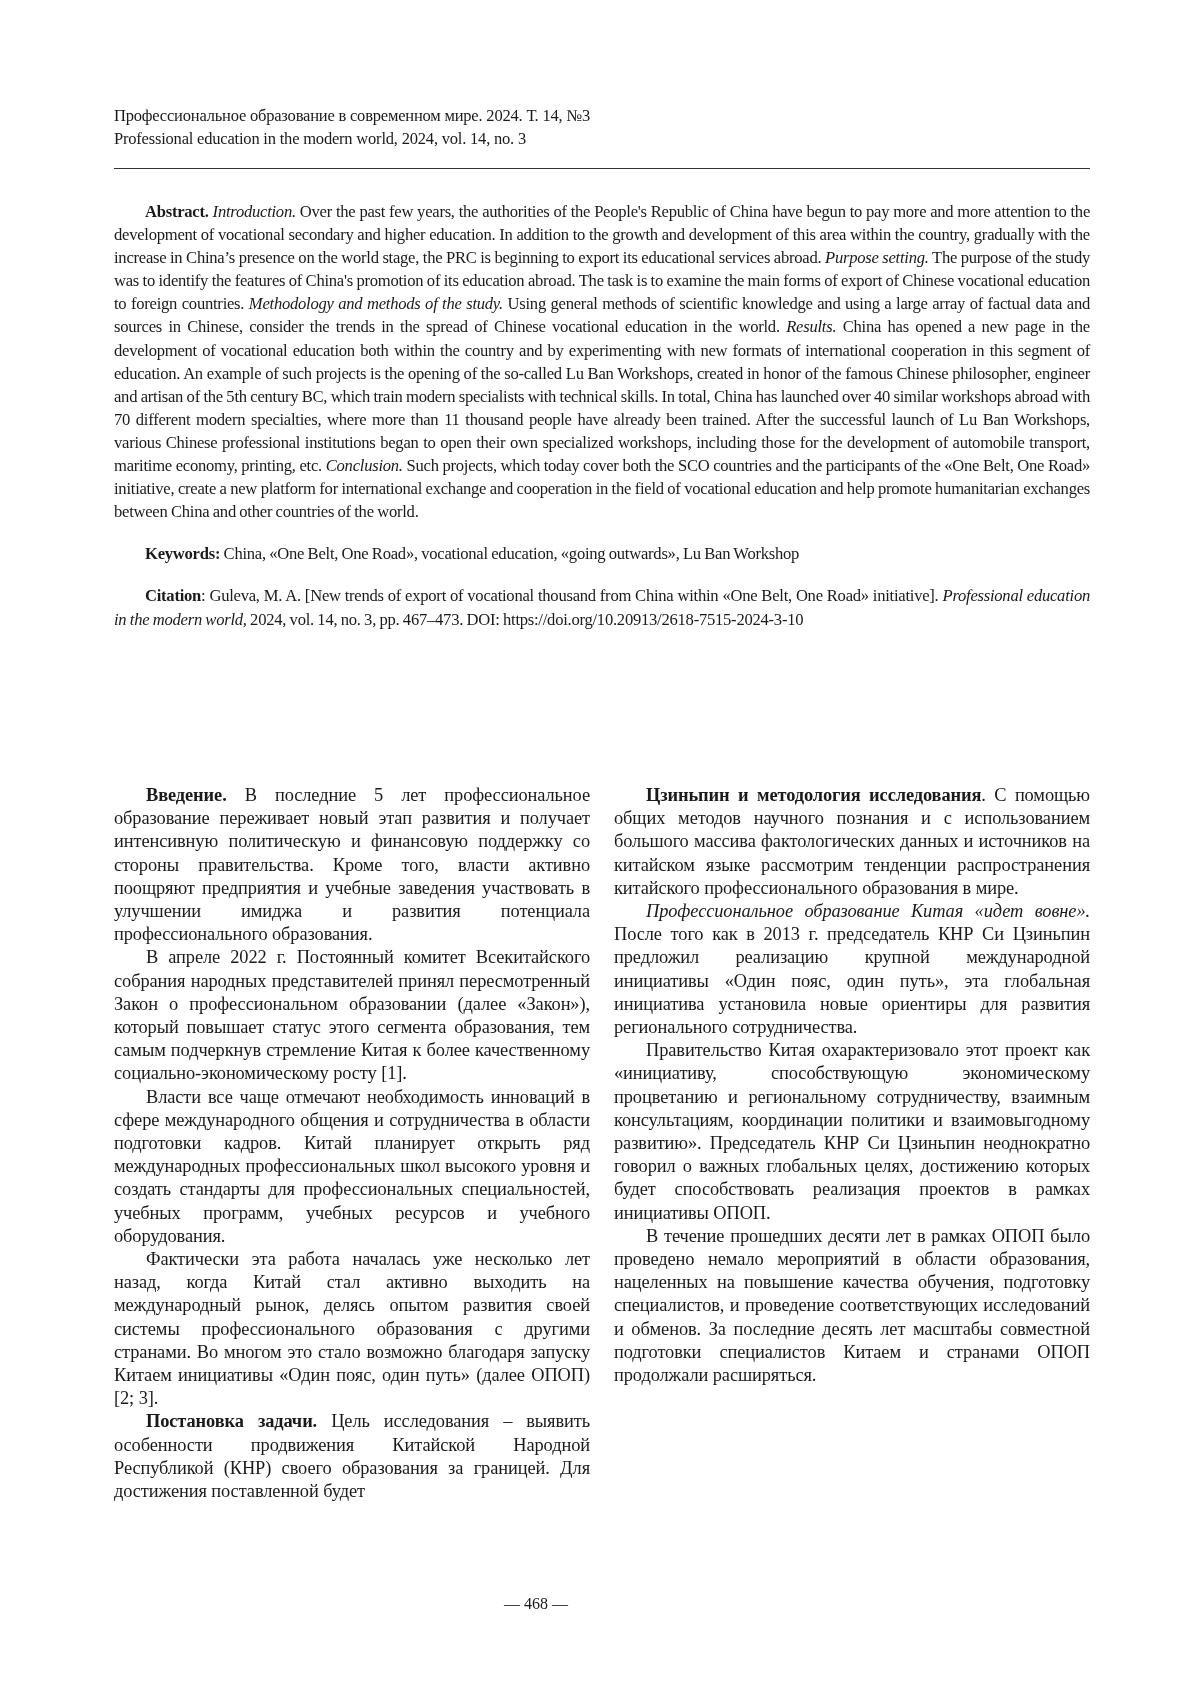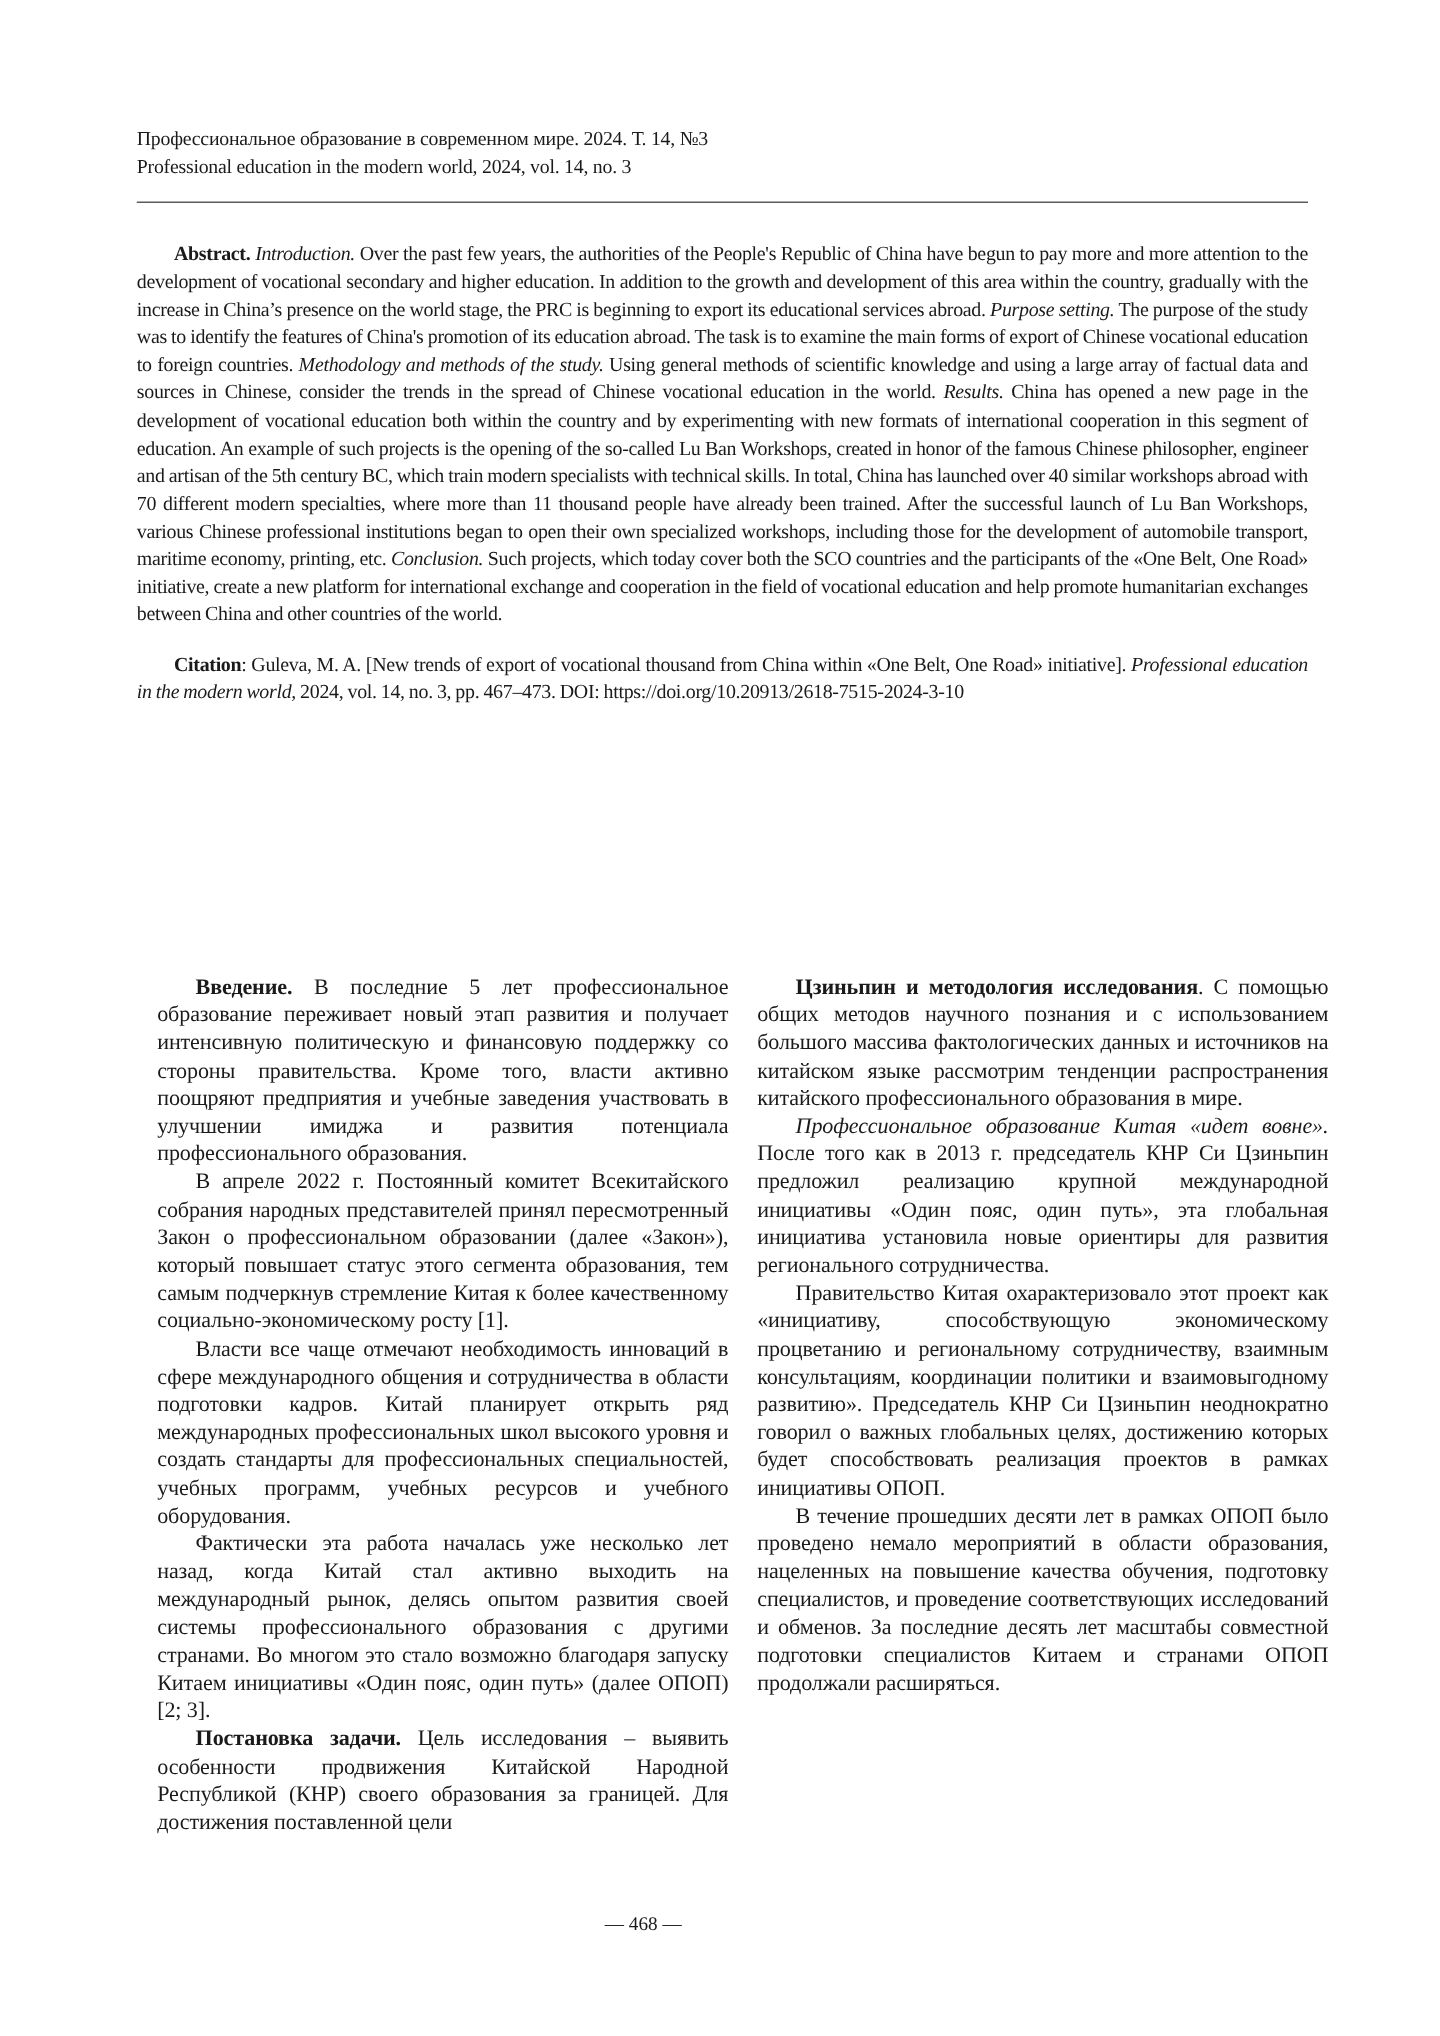--- a/index.html
+++ b/index.html
@@ -20,24 +20,23 @@
       position: absolute; left: 114px; top: 200px; width: 976px;
       font-size: 16.6px; line-height: 23.1px; text-align: justify;
       letter-spacing: -0.25px; word-spacing: -0.5px;
     }
     .abstract-block p { margin: 0; text-indent: 31px; font-family: Liberation Serif, serif; }
     .kw { margin-top: 19px !important; }
     .cit { margin-top: 19px !important; }
     b { font-weight: bold; }
     i { font-style: italic; }
     .col {
-      position: absolute; top: 811px; width: 476px;
+      position: absolute; top: 784px; width: 476px;
       font-size: 18.4px; line-height: 23.2px; text-align: justify;
       letter-spacing: -0.1px;
-      margin-left: 17px;
     }
     .col.left { left: 114px; }
     .col.right { left: 614px; }
     .col p { margin: 0; text-indent: 32px; }
     .col p.cont { text-indent: 0; }
     .pageno {
       position: absolute; left: 0; width: 1072px; top: 1595px; text-align: center;
       font-size: 16px;
     }
   </style>
@@ -48,31 +47,34 @@
   <div>Профессиональное образование в современном мире. 2024. Т. 14, №3</div>
   <div>Professional education in the modern world, 2024, vol. 14, no. 3</div>
 </div>
 <div class="rule"></div>
 
 <div class="abstract-block">
   <p>
     <b>Abstract.</b>
     <i>Introduction.</i><span> Over the past few years, the authorities of the People's Republic of China have begun to pay more and more attention to the development of vocational secondary and higher education. In addition to the growth and development of this area within the country, gradually with the increase in China’s presence on the world stage, the PRC is beginning to export its educational services abroad. </span><i>Purpose setting.</i><span> The purpose of the study was to identify the features of China's promotion of its education abroad. The task is to examine the main forms of export of Chinese vocational education to foreign countries. </span><i>Methodology and methods of the study.</i><span> Using general methods of scientific knowledge and using a large array of factual data and sources in Chinese, consider the trends in the spread of Chinese vocational education in the world. </span><i>Results.</i><span> China has opened a new page in the development of vocational education both within the country and by experimenting with new formats of international cooperation in this segment of education. An example of such projects is the opening of the so-called Lu Ban Workshops, created in honor of the famous Chinese philosopher, engineer and artisan of the 5th century BC, which train modern specialists with technical skills. In total, China has launched over 40 similar workshops abroad with 70 different modern specialties, where more than 11 thousand people have already been trained. After the successful launch of Lu Ban Workshops, various Chinese professional institutions began to open their own specialized workshops, including those for the development of automobile transport, maritime economy, printing, etc. </span><i>Conclusion.</i><span> Such projects, which today cover both the SCO countries and the participants of the «One Belt, One Road» initiative, create a new platform for international exchange and cooperation in the field of vocational education and help promote humanitarian exchanges between China and other countries of the world.</span>
   </p>
+  <p class="kw">
+    <b>Keywords:</b><span> China, «One Belt, One Road», vocational education, «going outwards», Lu Ban Workshop</span>
+  </p>
   <p class="cit">
     <b>Citation</b><span>: Guleva, M. A. [New trends of export of vocational thousand from China within «One Belt, One Road» initiative]. </span><i>Professional education in the modern world,</i><span> 2024, vol. 14, no. 3, pp. 467–473. DOI: https://doi.org/10.20913/2618-7515-2024-3-10</span>
   </p>
 </div>
 
 <div class="col left">
   <p><b>Введение.</b><span> В последние 5 лет профессиональное образование переживает новый этап развития и получает интенсивную политическую и финансовую поддержку со стороны правительства. Кроме того, власти активно поощряют предприятия и учебные заведения участвовать в улучшении имиджа и развития потенциала профессионального образования.</span></p>
   <p>В апреле 2022 г. Постоянный комитет Всекитайского собрания народных представителей принял пересмотренный Закон о профессиональном образовании (далее «Закон»), который повышает статус этого сегмента образования, тем самым подчеркнув стремление Китая к более качественному социально-экономическому росту [1].</p>
   <p>Власти все чаще отмечают необходимость инноваций в сфере международного общения и сотрудничества в области подготовки кадров. Китай планирует открыть ряд международных профессиональных школ высокого уровня и создать стандарты для профессиональных специальностей, учебных программ, учебных ресурсов и учебного оборудования.</p>
   <p>Фактически эта работа началась уже несколько лет назад, когда Китай стал активно выходить на международный рынок, делясь опытом развития своей системы профессионального образования с другими странами. Во многом это стало возможно благодаря запуску Китаем инициативы «Один пояс, один путь» (далее ОПОП) [2; 3].</p>
-  <p><b>Постановка задачи.</b><span> Цель исследования – выявить особенности продвижения Китайской Народной Республикой (КНР) своего образования за границей. Для достижения поставленной цели</span></p>
+  <p><b>Постановка задачи.</b><span> Цель исследования – выявить особенности продвижения Китайской Народной Республикой (КНР) своего образования за границей. Для достижения поставленной будет</span></p>
 </div>
 
 <div class="col right">
   <p><b>Цзиньпин и методология исследования</b><span>. С помощью общих методов научного познания и с использованием большого массива фактологических данных и источников на китайском языке рассмотрим тенденции распространения китайского профессионального образования в мире.</span></p>
   <p><i>Профессиональное образование Китая «идет вовне».</i><span> После того как в 2013 г. председатель КНР Си Цзиньпин предложил реализацию крупной международной инициативы «Один пояс, один путь», эта глобальная инициатива установила новые ориентиры для развития регионального сотрудничества.</span></p>
   <p>Правительство Китая охарактеризовало этот проект как «инициативу, способствующую экономическому процветанию и региональному сотрудничеству, взаимным консультациям, координации политики и взаимовыгодному развитию». Председатель КНР Си Цзиньпин неоднократно говорил о важных глобальных целях, достижению которых будет способствовать реализация проектов в рамках инициативы ОПОП.</p>
   <p>В течение прошедших десяти лет в рамках ОПОП было проведено немало мероприятий в области образования, нацеленных на повышение качества обучения, подготовку специалистов, и проведение соответствующих исследований и обменов. За последние десять лет масштабы совместной подготовки специалистов Китаем и странами ОПОП продолжали расширяться.</p>
 </div>
 
 <div class="pageno">— 468 —</div>

